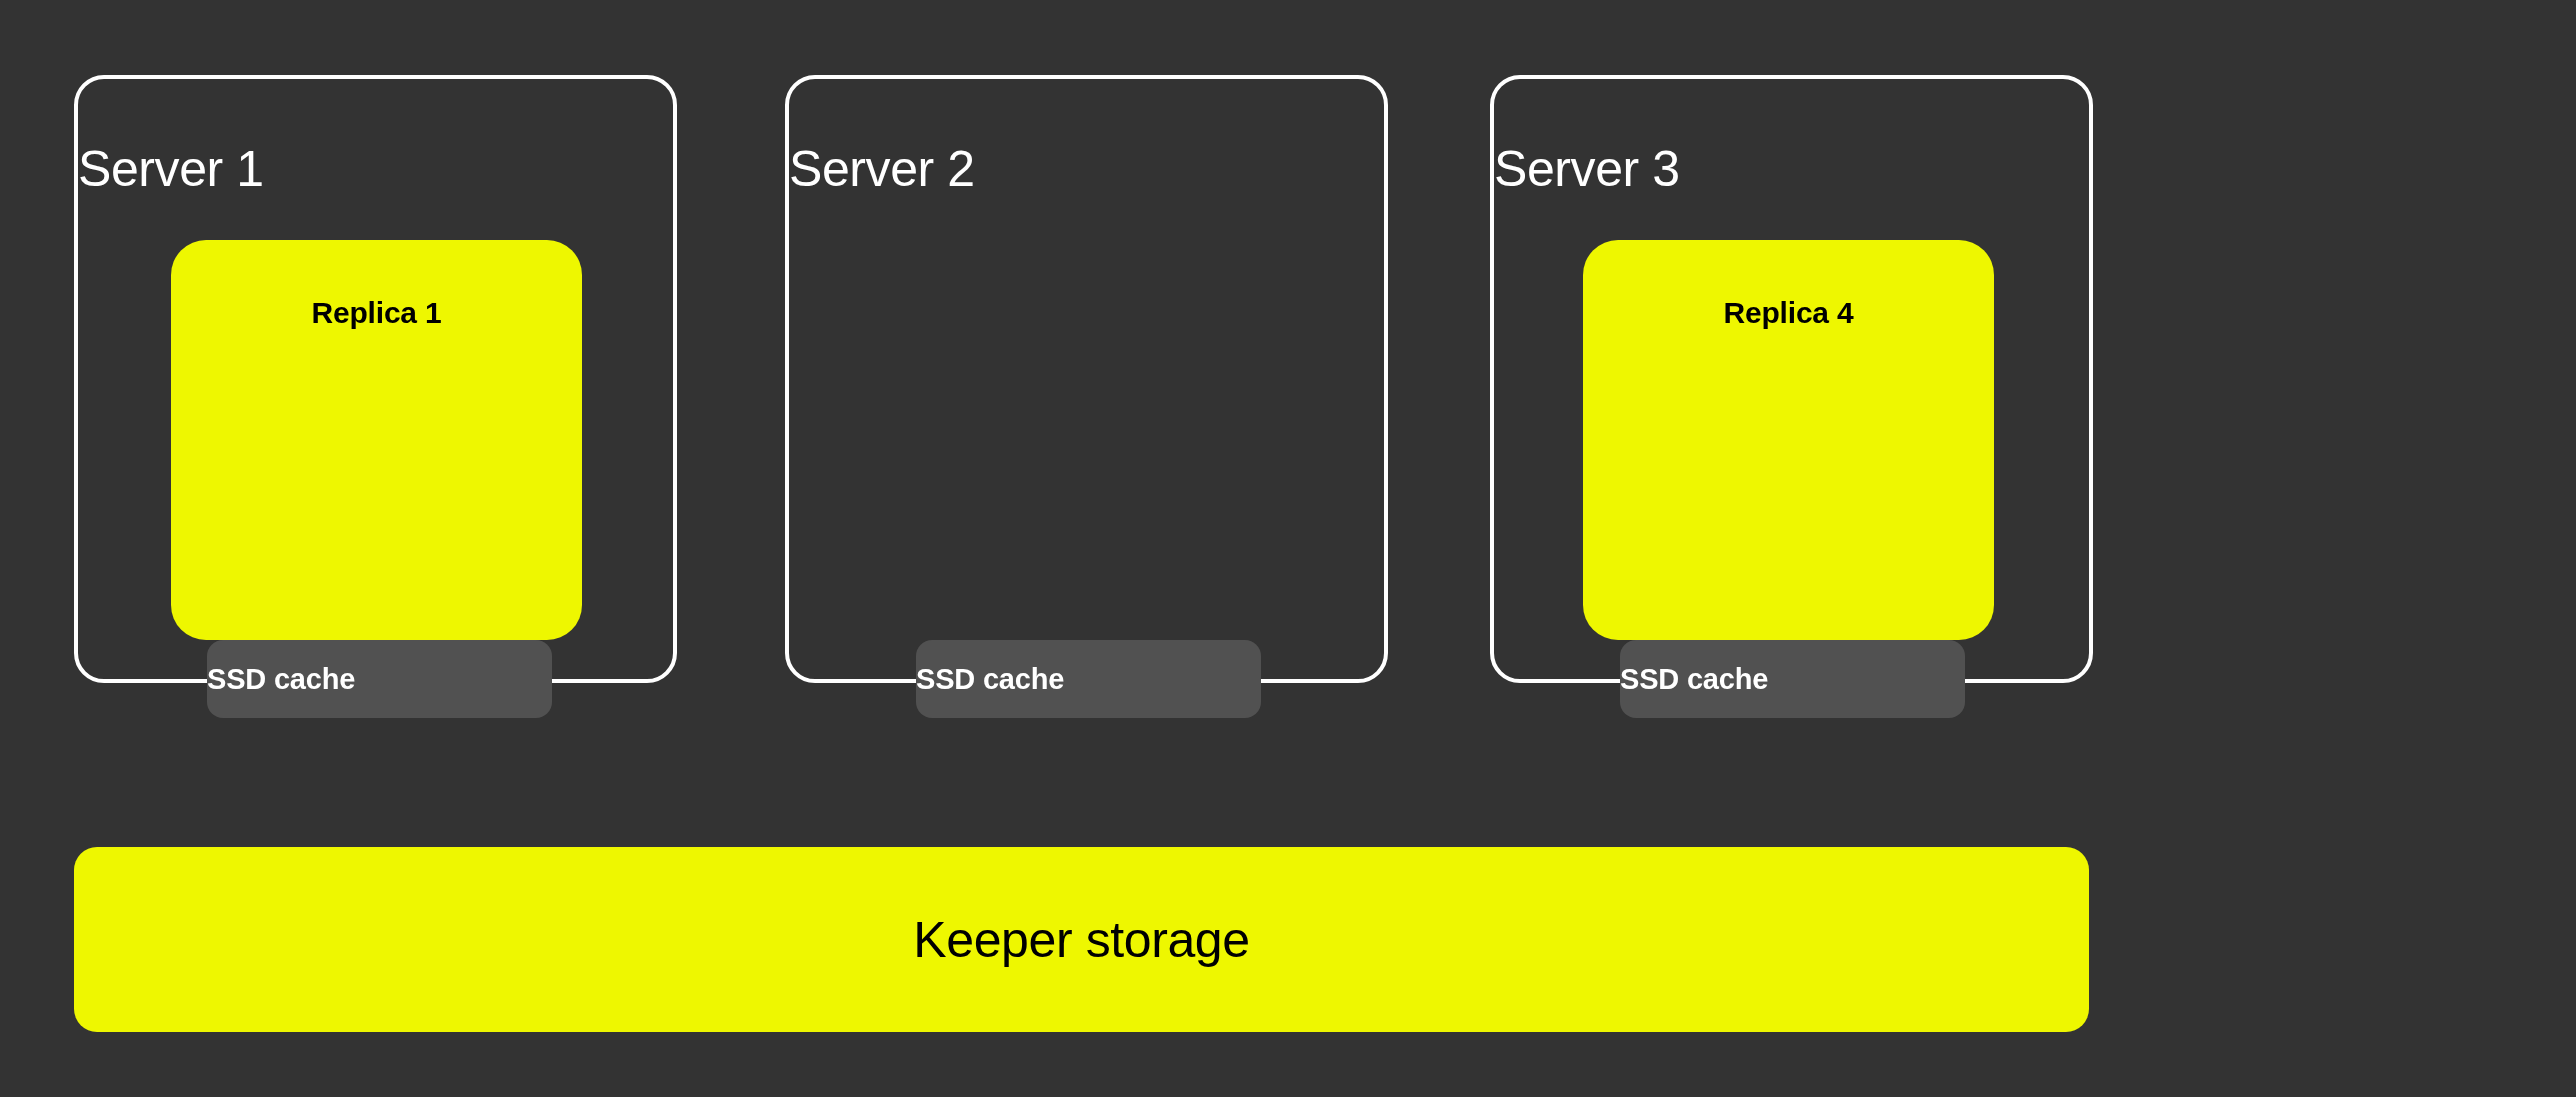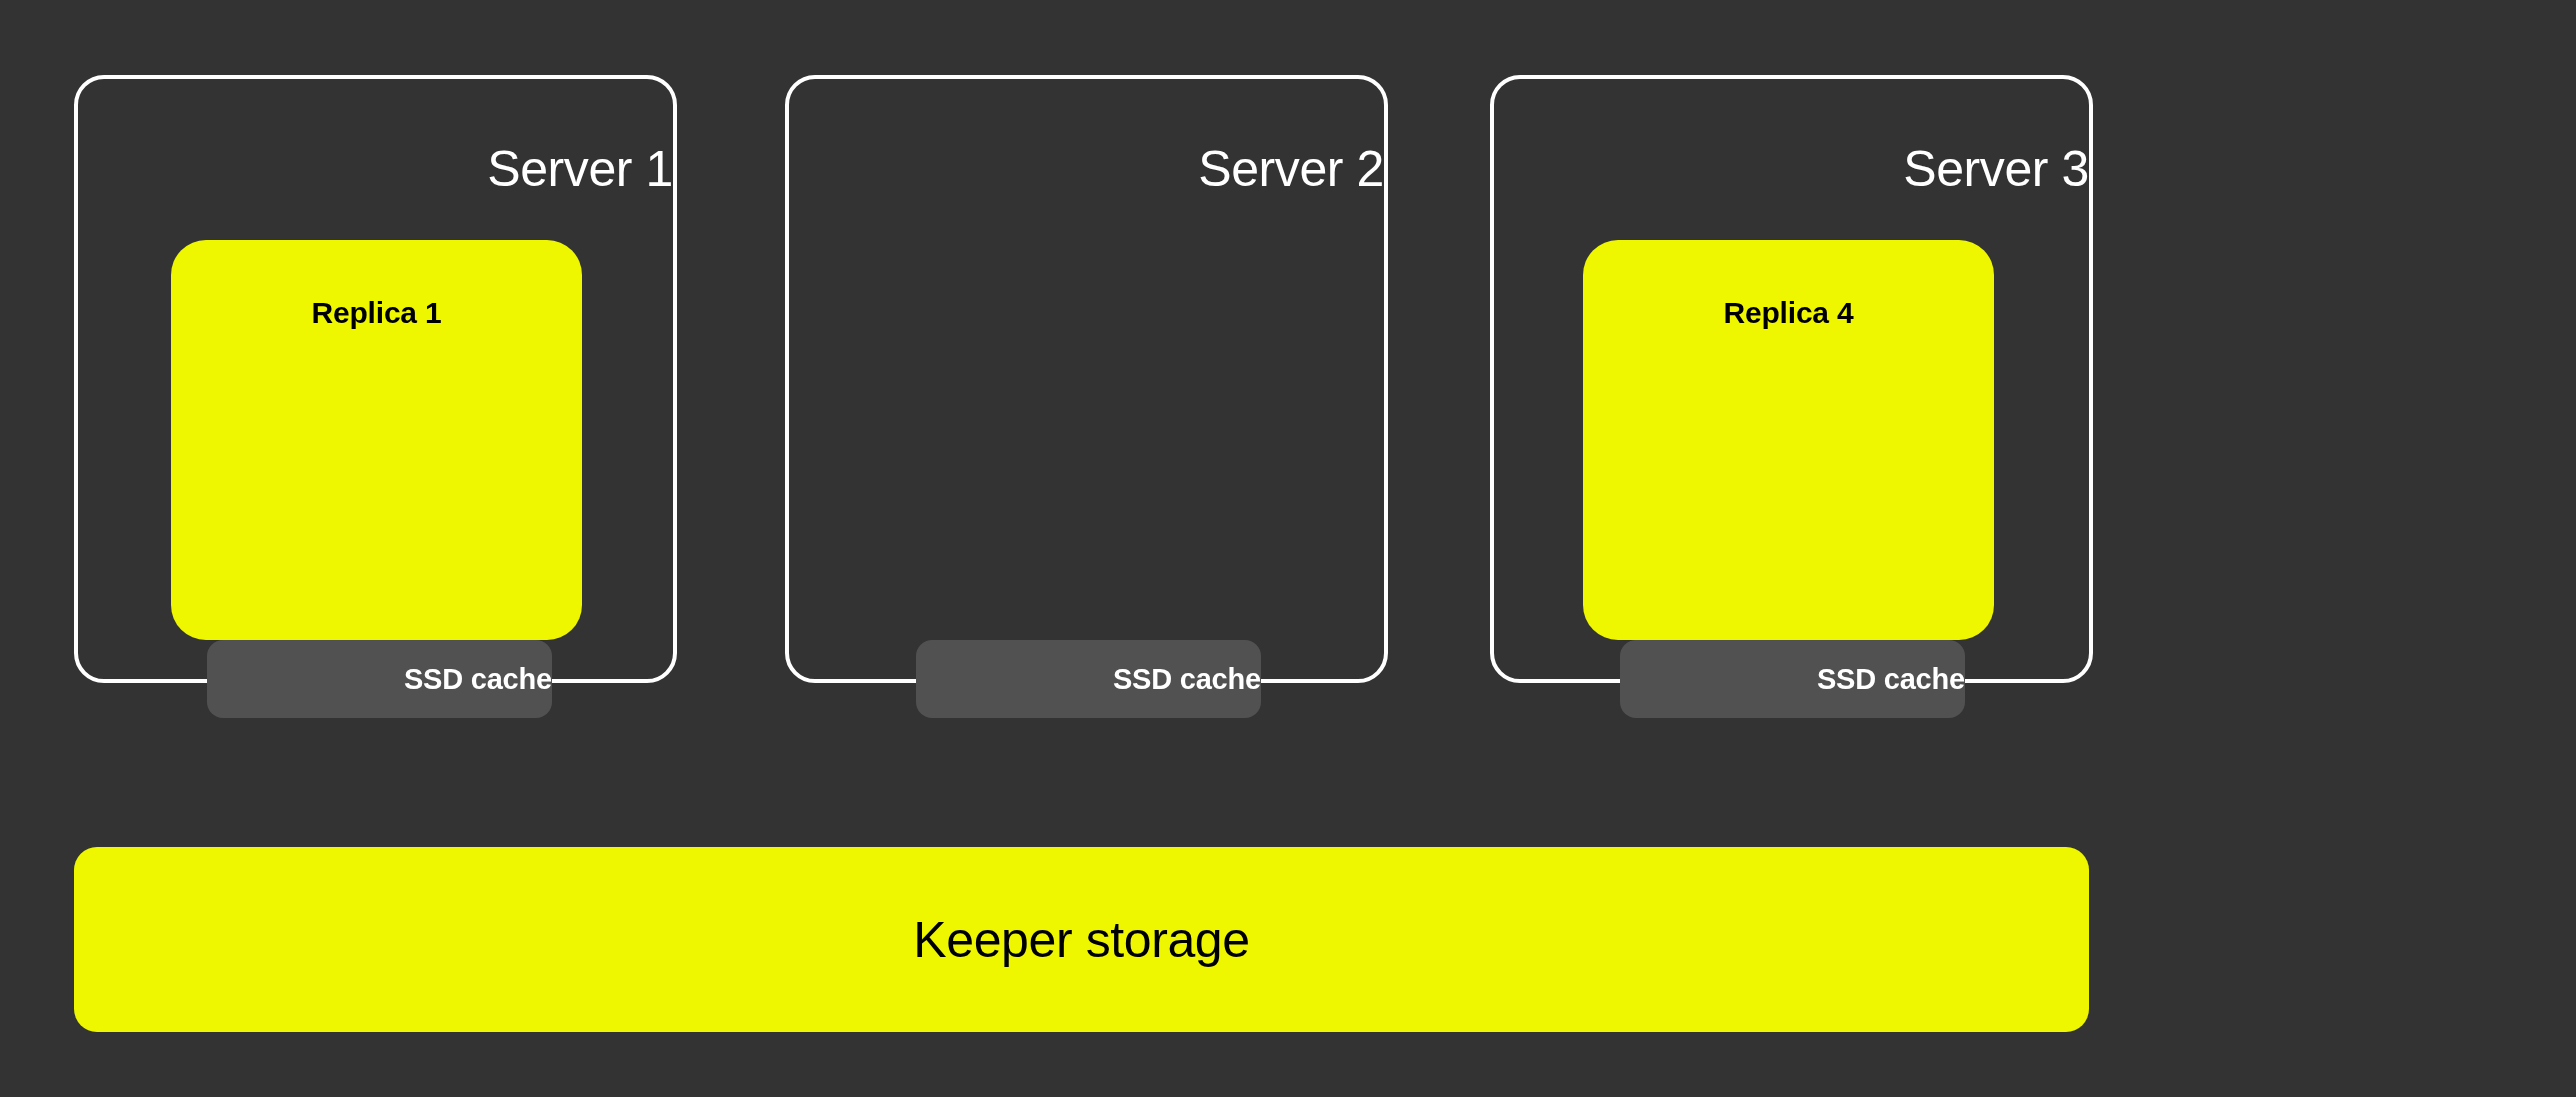--- a/index.html
+++ b/index.html
@@ -29,28 +29,27 @@
   }
   .server-card.s1 { left: 74px;   width: 603px; }
   .server-card.s2 { left: 785px;  width: 603px; }
   .server-card.s3 { left: 1490px; width: 603px; }
 
   .server-title {
     position: absolute;
     left: 0;
     right: 0;
     top: 65px;
-    text-align: right;
+    text-align: left;
     color: #ffffff;
     font-size: 50px;
     font-weight: 400;
     letter-spacing: -0.4px;
     line-height: 1;
     white-space: nowrap;
-    padding-left: 38px;
   }
 
   
   .replica {
     position: absolute;
     top: 240px;
     width: 411px;
     height: 400px;
     background: #eef700;
     border-radius: 35px;
@@ -78,21 +77,21 @@
   .ssd {
     position: absolute;
     top: 640px;
     width: 345px;
     height: 78px;
     background: #515151;
     border-radius: 16px;
     z-index: 6;
     display: flex;
     align-items: center;
-    justify-content: flex-end;
+    justify-content: flex-start;
   }
   .ssd.c1 { left: 207px; }
   .ssd.c2 { left: 916px; }
   .ssd.c3 { left: 1620px; }
 
   .ssd-label {
     color: #ffffff;
     font-size: 29px;
     font-weight: 700;
     letter-spacing: -0.2px;

